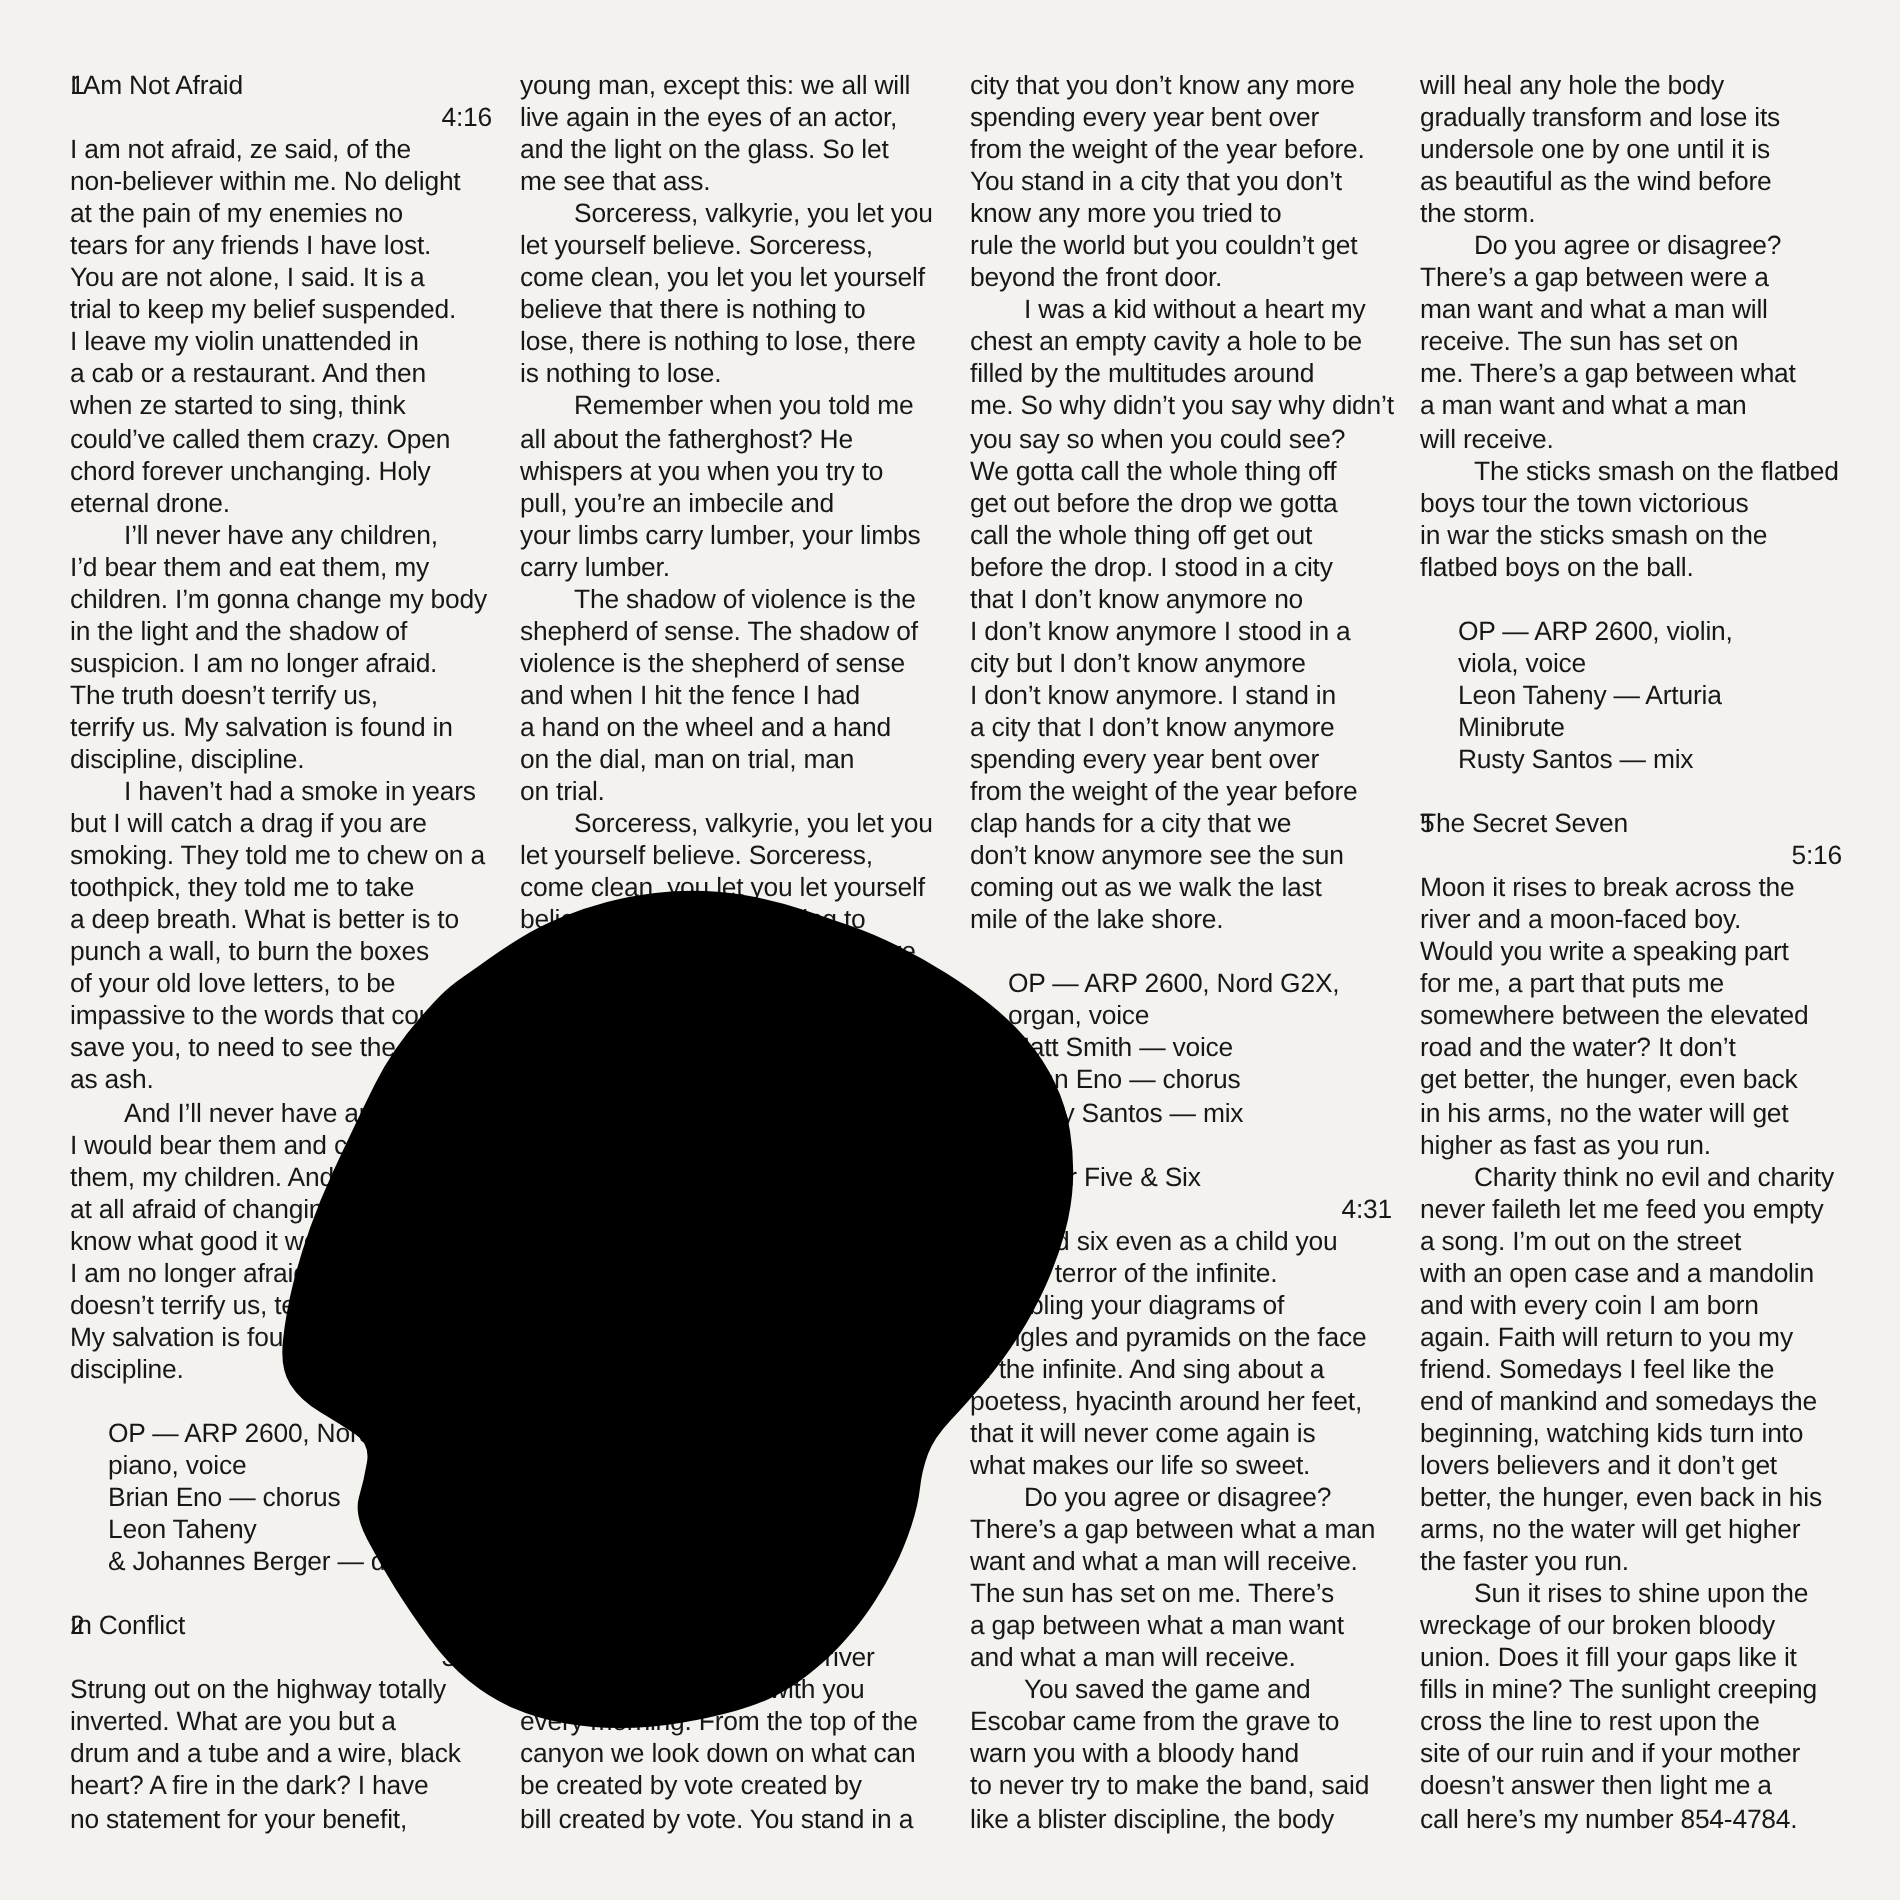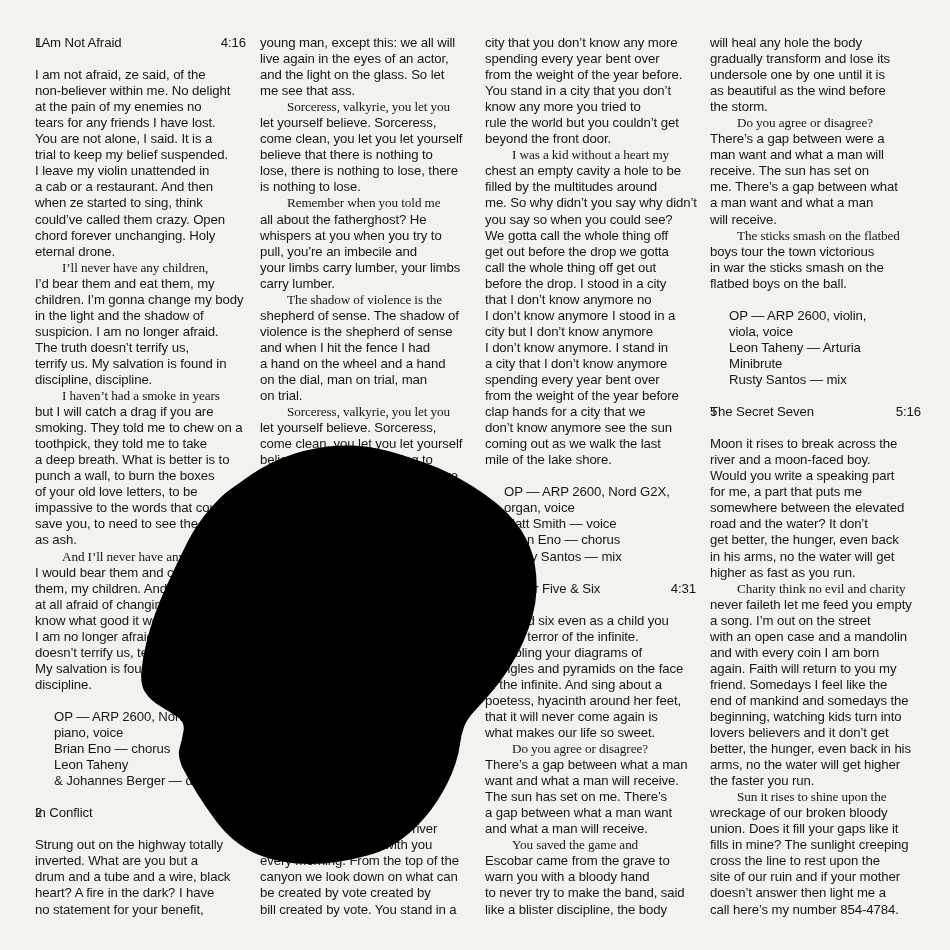--- a/index.html
+++ b/index.html
@@ -8,27 +8,27 @@
     font-family:"Liberation Sans", sans-serif;
   }
   #page{
     position:absolute;inset:0;
   }
   .column{
     position:absolute;top:35px;width:211px;
     font-size:13.2px;line-height:16.05px;letter-spacing:-0.1px;
   }
   .ln{white-space:nowrap;height:16.05px;}
-  .ln.indent{padding-left:27px;font-family:Liberation Serif, serif;}
+  .ln.indent{padding-left:27px;}
   .ln.credit{padding-left:19px;}
   .blank{height:16.05px;}
   .head{position:relative;height:16.05px;white-space:nowrap;}
   .head .num{position:absolute;left:0;top:0;}
   .head .title{display:block;}
-  .head .time{position:absolute;right:0;top:0;margin-left:18px;}
+  .head .time{position:absolute;right:0;top:16px;margin-left:18px;}
   #blob-svg{position:absolute;left:0;top:0;pointer-events:none;}
 </style>
 </head>
 <body style="background: rgb(243, 242, 239); color: rgb(23, 23, 23);">
 
 <div id="page">
   <div class="column" id="col0" style="left:35px">
       <div class="head">
         <span class="num">1</span>
         <span class="title">I Am Not Afraid</span>

